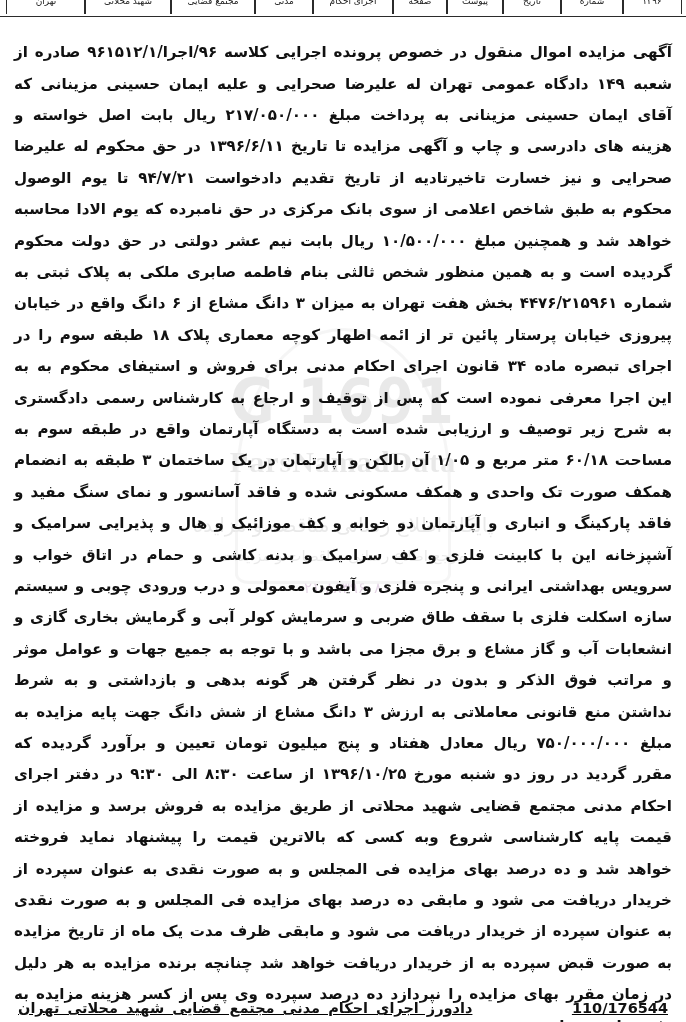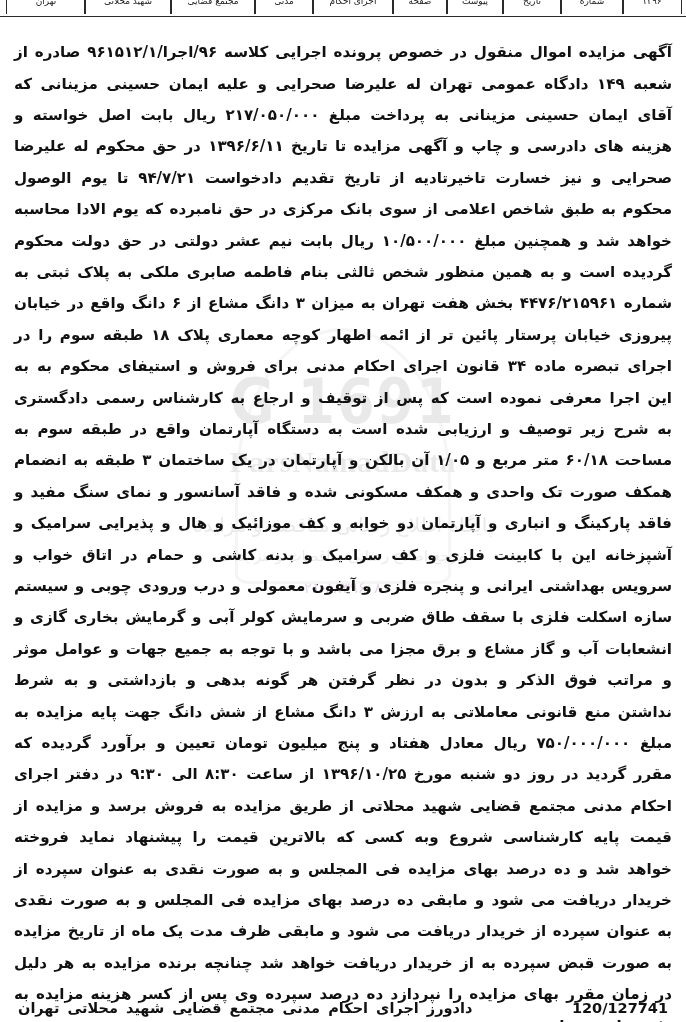--- a/index.html
+++ b/index.html
@@ -133,20 +133,21 @@
     position: absolute;
     bottom: 6px;
     right: 18px;
     left: 18px;
     display: flex;
     flex-direction: row-reverse;
     justify-content: space-between;
     align-items: baseline;
     direction: rtl;
     z-index: 3;
+    text-decoration: underline;
   }
   .footer .sig {
     font-size: 14.5px;
     font-weight: bold;
     color: #111;
     font-family: "DejaVu Sans", sans-serif;
     word-spacing: 3px;
   }
   .footer .docnum {
     font-size: 14.5px;
@@ -182,16 +183,16 @@
     <div class="wm-sub2">مرجع اطلاع رسانی مناقصات و مزایدات</div>
     <div class="wm-phone">۰۲۱-۸۸۳۹۶۰۸۰</div>
   </div>
 
   <div class="body-wrap">
     <p class="para">آگهی مزایده اموال منقول  در خصوص پرونده اجرایی کلاسه ۹۶/اجرا/۹۶۱۵۱۲/۱ صادره از شعبه ۱۴۹ دادگاه عمومی تهران له علیرضا صحرایی و علیه ایمان حسینی مزینانی که آقای ایمان حسینی مزینانی به پرداخت مبلغ ۲۱۷/۰۵۰/۰۰۰ ریال بابت اصل خواسته و هزینه های دادرسی و چاپ و آگهی مزایده تا تاریخ ۱۳۹۶/۶/۱۱ در حق محکوم له علیرضا صحرایی و نیز خسارت تاخیرتادیه از تاریخ تقدیم دادخواست ۹۴/۷/۲۱ تا یوم الوصول محکوم به طبق شاخص اعلامی از سوی بانک مرکزی در حق نامبرده که یوم الادا محاسبه خواهد شد و همچنین مبلغ ۱۰/۵۰۰/۰۰۰ ریال بابت نیم عشر دولتی در حق دولت محکوم گردیده است و به همین منظور شخص ثالثی بنام فاطمه صابری ملکی به پلاک ثبتی به شماره ۴۴۷۶/۲۱۵۹۶۱ بخش هفت تهران به میزان ۳ دانگ مشاع از ۶ دانگ واقع در خیابان پیروزی خیابان پرستار پائین تر از ائمه اطهار کوچه معماری پلاک ۱۸ طبقه سوم را در اجرای تبصره ماده ۳۴ قانون اجرای احکام مدنی برای فروش و استیفای محکوم به به این اجرا معرفی نموده است که پس از توقیف و ارجاع به کارشناس رسمی دادگستری به شرح زیر توصیف و ارزیابی شده است به دستگاه آپارتمان واقع در طبقه سوم به مساحت ۶۰/۱۸ متر مربع و ۱/۰۵ آن بالکن و آپارتمان در یک ساختمان ۳ طبقه به انضمام همکف صورت تک واحدی و همکف مسکونی شده و فاقد آسانسور و نمای سنگ مفید و فاقد پارکینگ و انباری و آپارتمان دو خوابه و کف موزائیک و هال و پذیرایی سرامیک و آشپزخانه این با کابینت فلزی و کف سرامیک و بدنه کاشی و حمام در اتاق خواب و سرویس بهداشتی ایرانی و پنجره فلزی و آیفون معمولی و درب ورودی چوبی و سیستم سازه اسکلت فلزی با سقف طاق ضربی و سرمایش کولر آبی و گرمایش بخاری گازی و انشعابات آب و گاز مشاع و برق مجزا می باشد و با توجه به جمیع جهات و عوامل موثر و مراتب فوق الذکر و بدون در نظر گرفتن هر گونه بدهی و بازداشتی و به شرط نداشتن منع قانونی معاملاتی به ارزش ۳ دانگ مشاع از شش دانگ جهت پایه مزایده به مبلغ ۷۵۰/۰۰۰/۰۰۰ ریال معادل هفتاد و پنج میلیون تومان تعیین و برآورد گردیده که مقرر گردید در روز دو شنبه مورخ ۱۳۹۶/۱۰/۲۵ از ساعت ۸:۳۰ الی ۹:۳۰ در دفتر اجرای احکام مدنی مجتمع قضایی شهید محلاتی از طریق مزایده به فروش برسد و مزایده از قیمت پایه کارشناسی شروع وبه کسی که بالاترین قیمت را پیشنهاد نماید فروخته خواهد شد و ده درصد بهای مزایده فی المجلس و به صورت نقدی به عنوان سپرده از خریدار دریافت می شود و مابقی ده درصد بهای مزایده فی المجلس و به صورت نقدی به عنوان سپرده از خریدار دریافت می شود و مابقی ظرف مدت یک ماه از تاریخ مزایده به صورت قبض سپرده به از خریدار دریافت خواهد شد چنانچه برنده مزایده به هر دلیل در زمان مقرر بهای مزایده را نپردازد ده درصد سپرده وی پس از کسر هزینه مزایده به نفع دولت ضبط می شود.</p>
   </div>
 
   <div class="footer">
     <div class="sig">دادورز  اجرای  احکام  مدنی  مجتمع  قضایی  شهید  محلاتی  تهران</div>
-    <div class="docnum">120/127741</div>
+    <div class="docnum">110/176544</div>
   </div>
 
 </div>
 
 </body></html>

